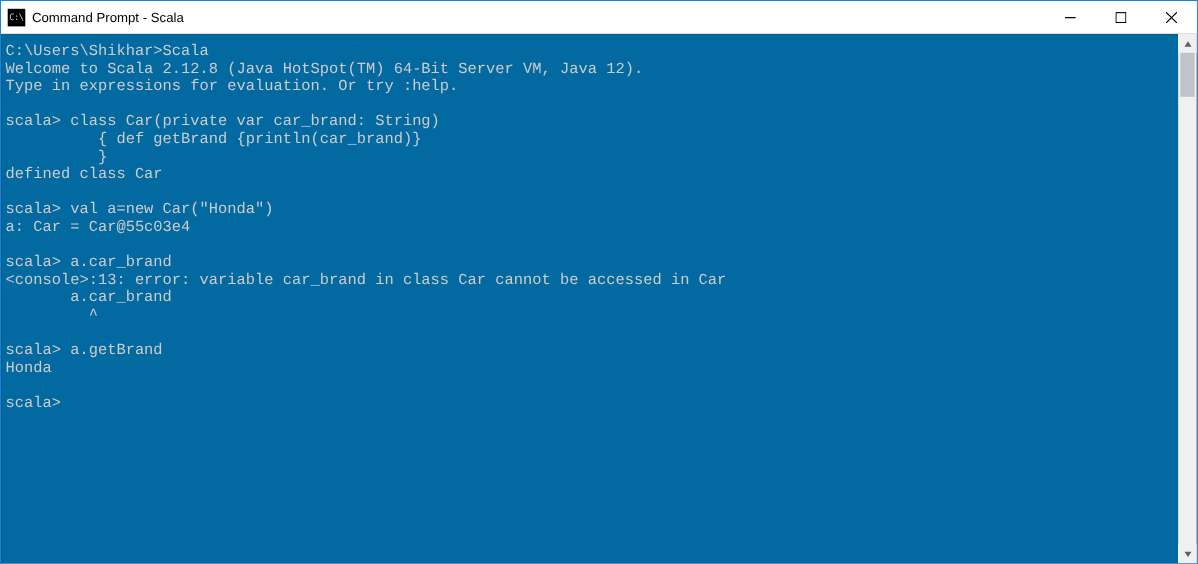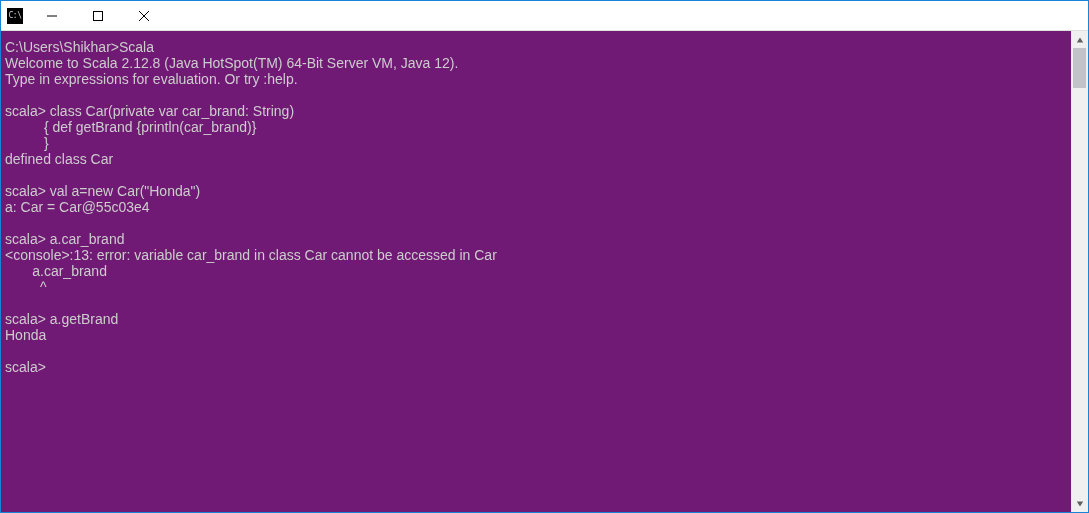--- a/index.html
+++ b/index.html
@@ -53,23 +53,23 @@
   }
   .winbtn svg { width: 10px; height: 10px; }
   .terminal-wrap {
     position: relative;
     height: calc(100% - 30px);
     background: #000;
   }
   .terminal {
     position: absolute;
     left: 0; top: 0; right: 17px; bottom: 0;
-    background: #701a75;
+    background: #0369a1;
     color: #cccccc;
-    font-family: Liberation Sans, sans-serif;
+    font-family: Liberation Mono, monospace;
     font-size: 14px;
     line-height: 16px;
     padding: 8px 8px 0 4px;
     white-space: pre;
     overflow: hidden;
   }
   .scrollbar {
     position: absolute;
     right: 0; top: 0; bottom: 0;
     width: 17px;
@@ -93,20 +93,21 @@
     top: 17px;
     height: 40px;
     background: #c2c3c9;
   }
 </style>
 </head>
 <body>
 
 <div class="titlebar">
   <div class="titlebar-icon">C:\</div>
+  <div class="titlebar-text">Command Prompt - Scala</div>
   <div class="wincontrols">
     <div class="winbtn">
       <svg viewBox="0 0 10 10">
           <line x1="0" y1="5" x2="10" y2="5" stroke="#000" stroke-width="1"></line>
         </svg>
     </div>
     <div class="winbtn">
       <svg viewBox="0 0 10 10">
           <rect x="0.5" y="0.5" width="9" height="9" fill="none" stroke="#000" stroke-width="1"></rect>
         </svg>

